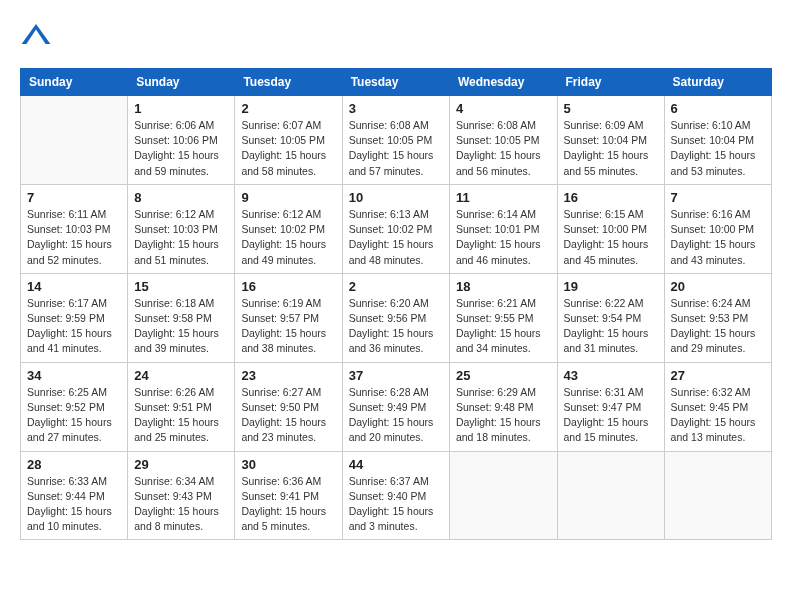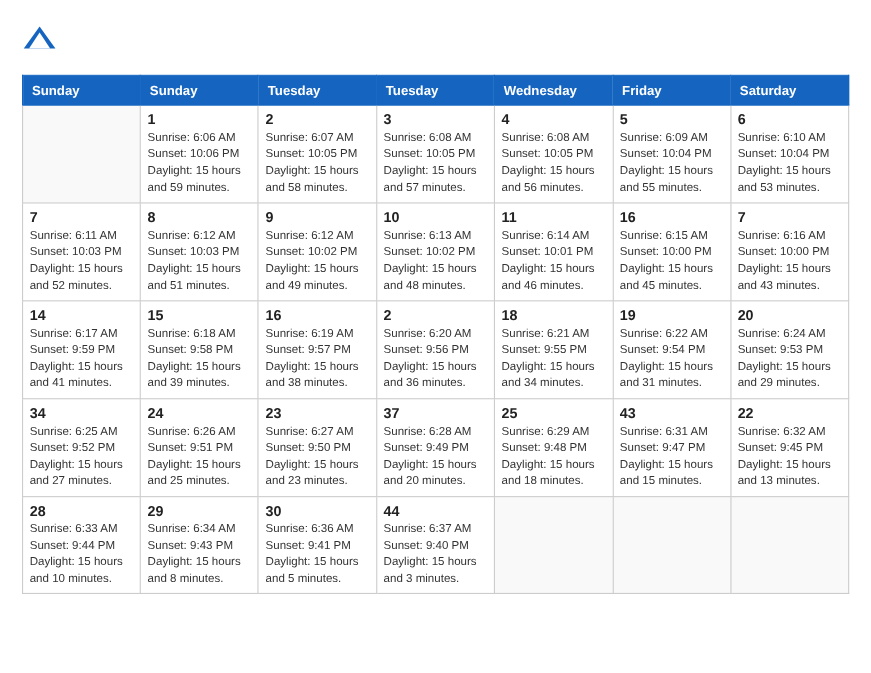--- a/index.html
+++ b/index.html
@@ -231,21 +231,21 @@
         </td>
         <td>
           <div class="day-number">25</div>
           <div class="day-info">Sunrise: 6:29 AM<br>Sunset: 9:48 PM<br>Daylight: 15 hours<br>and 18 minutes.</div>
         </td>
         <td>
           <div class="day-number">43</div>
           <div class="day-info">Sunrise: 6:31 AM<br>Sunset: 9:47 PM<br>Daylight: 15 hours<br>and 15 minutes.</div>
         </td>
         <td>
-          <div class="day-number">22</div>
+          <div class="day-number">27</div>
           <div class="day-info">Sunrise: 6:32 AM<br>Sunset: 9:45 PM<br>Daylight: 15 hours<br>and 13 minutes.</div>
         </td>
       </tr>
       <tr>
         <td>
           <div class="day-number">28</div>
           <div class="day-info">Sunrise: 6:33 AM<br>Sunset: 9:44 PM<br>Daylight: 15 hours<br>and 10 minutes.</div>
         </td>
         <td>
           <div class="day-number">29</div>

